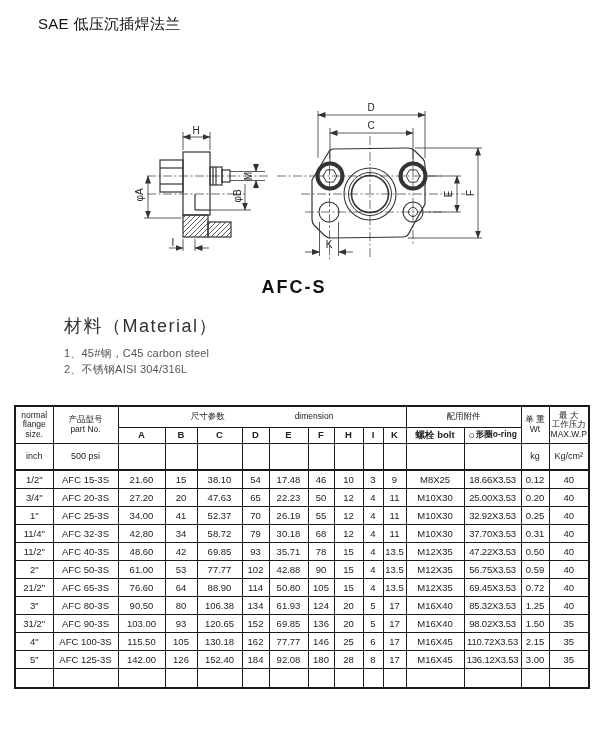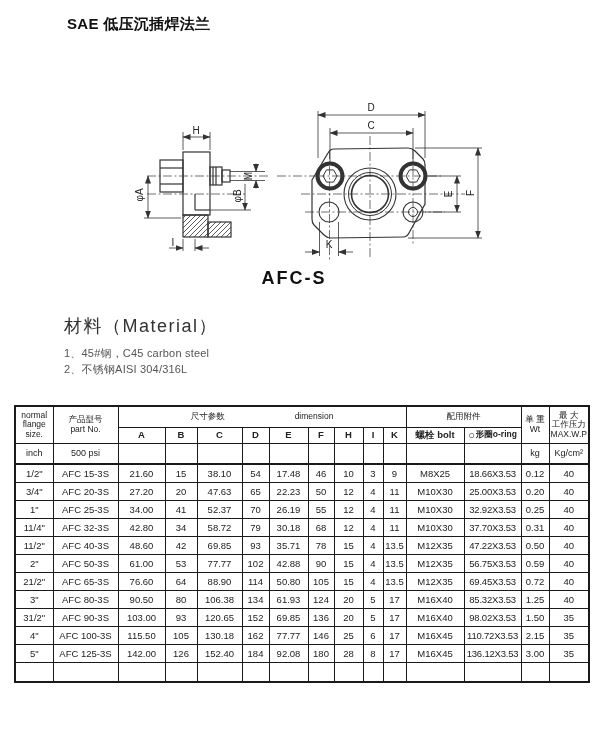--- a/index.html
+++ b/index.html
@@ -1,37 +1,37 @@
 <!DOCTYPE html>
 <html><head>
 <meta charset="utf-8">
 <style>
   html,body{margin:0;padding:0;}
   body{
     width:600px;height:737px;position:relative;background:#ffffff;
     font-family:"Liberation Sans", sans-serif;color:#1a1a1a;overflow:hidden;
   }
   .titles{position:absolute;left:38px;top:13px;}
-  .title-line{font-size:15px;font-weight:bold;line-height:21px;letter-spacing:.3px;color:#111;margin-left:29px;}
+  .title-line{font-size:15px;font-weight:normal;line-height:21px;letter-spacing:.3px;color:#111;}
   .drawing{position:absolute;left:105px;top:88px;width:410px;height:182px;}
   svg text{font-family:"Liberation Sans",sans-serif;font-size:10px;fill:#222;}
-  .model-label{position:absolute;left:194px;top:268px;width:200px;text-align:center;
+  .model-label{position:absolute;left:194px;top:277px;width:200px;text-align:center;
     font-size:18px;font-weight:bold;letter-spacing:2px;color:#111;}
   .material{position:absolute;left:64px;top:314px;}
   .material-heading{font-size:18px;letter-spacing:1.5px;color:#333;margin-bottom:7px;}
   .material-item{font-size:11px;line-height:16px;color:#555;letter-spacing:.2px;}
   table.spec{position:absolute;left:14px;top:405px;width:574px;border-collapse:collapse;
     table-layout:fixed;border:2px solid #1a1a1a;}
   .spec th,.spec td{border:1px solid #1a1a1a;padding:0;text-align:center;vertical-align:middle;
     overflow:hidden;white-space:nowrap;color:#222;}
   .spec thead th{font-weight:normal;font-size:8.5px;line-height:9.5px;}
   tr.group-row{height:21px;}
   tr.letters-row{height:16px;}
   tr.letters-row th{font-weight:bold;font-size:9.5px;}
-  tr.units-row{height:21px;}
+  tr.units-row{height:27px;}
   tr.units-row td{font-size:9px;border-bottom:2px solid #1a1a1a;}
   tr.data-row{height:18px;}
   tr.data-row td{font-size:9.5px;}
   tr.empty-row{height:20px;}
   td.cell-oring{font-size:9px;letter-spacing:-.2px;}
   .dim-head{display:flex;justify-content:center;gap:70px;}
   .two-line{line-height:10px;}
   .max-head{font-size:7.5px;line-height:8.5px;}
   .oring-head{display:flex;align-items:center;justify-content:center;gap:1px;font-size:8.5px;}
   .oring-glyph{font-size:11px;font-weight:bold;line-height:10px;}

